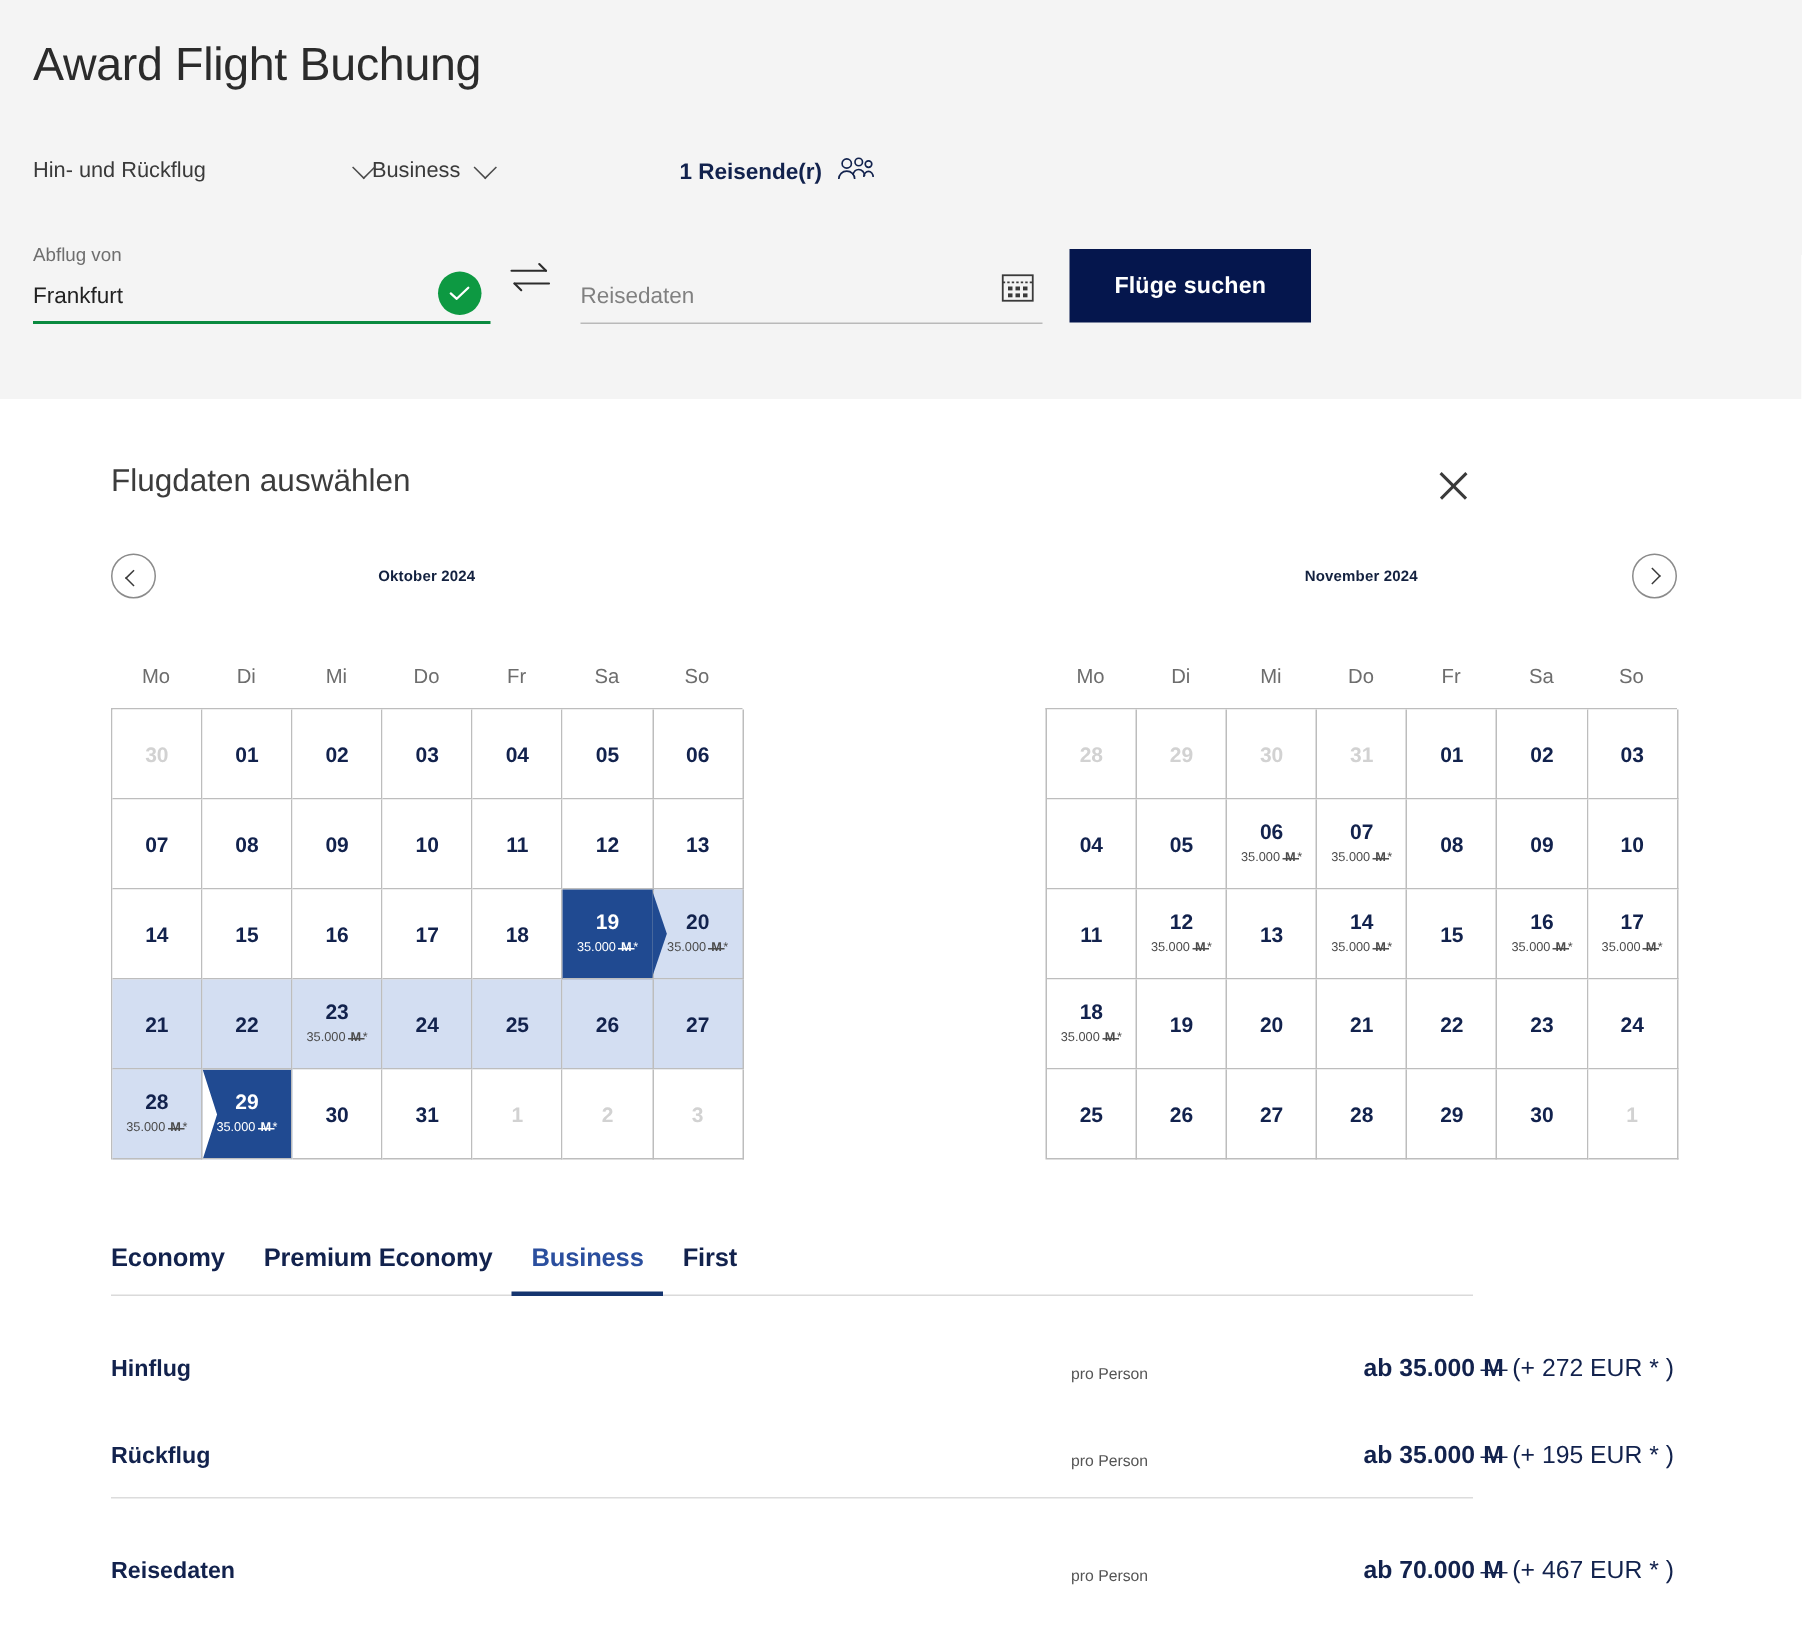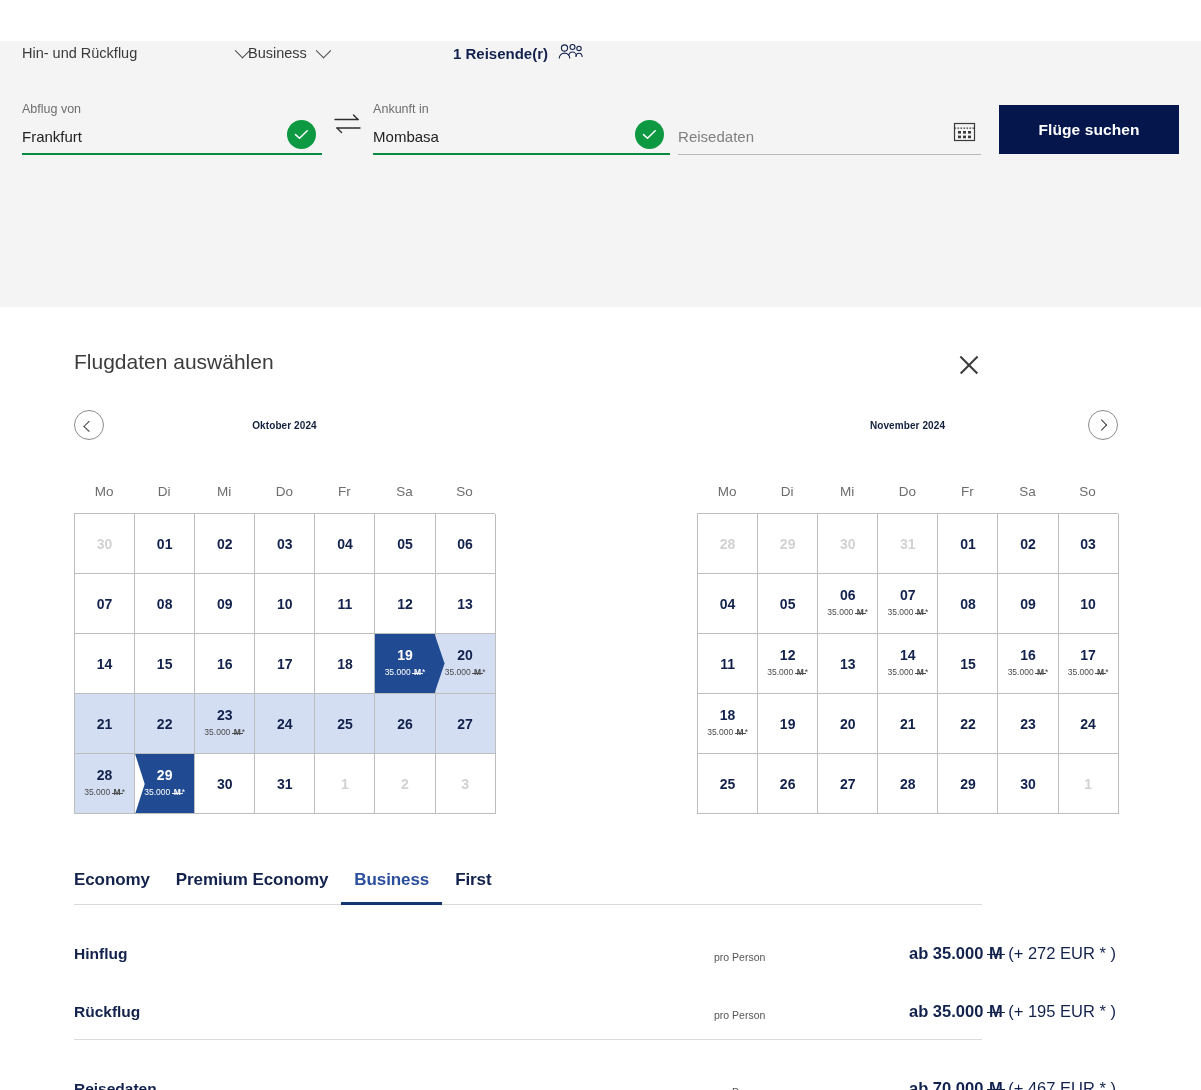--- a/index.html
+++ b/index.html
@@ -123,21 +123,21 @@
   .cal-icon {
     position: absolute;
     right: 4px;
     bottom: 7px;
     cursor: pointer;
   }
 
   .search-btn {
     margin-left: 18px;
     margin-bottom: 1px;
-    width: 183px;
+    width: 161px;
     height: 49px;
     background: #05164d;
     color: #fff;
     border: none;
     font-family: inherit;
     font-size: 15.5px;
     font-weight: 700;
     letter-spacing: 0.1px;
     cursor: pointer;
   }
@@ -375,20 +375,21 @@
     top: 52%;
     height: 1px;
     background: currentColor;
   }
 </style>
 </head>
 <body>
 
 <div class="search-panel">
 
+  <h1 class="page-title">Award Flight Buchung</h1>
 
   <div class="option-row">
 
     <div class="opt-select trip">
       <span>Hin- und Rückflug</span>
       <span class="chev-d"></span>
     </div>
 
     <div class="opt-select cabin">
       <span>Business</span>
@@ -431,30 +432,20 @@
           <g fill="none" stroke="#2c2c2c" stroke-width="1.4" stroke-linecap="round" stroke-linejoin="round">
             <path d="M2 6.5 H25"></path>
             <path d="M20.5 2 L25 6.5"></path>
             <path d="M27 15 H4"></path>
             <path d="M8.5 19.5 L4 15"></path>
           </g>
         </svg>
       </span>
     </div>
 
-    <div class="field f-to">
-      <div class="lbl">Ankunft in</div>
-      <div class="val">Mombasa</div>
-      <div class="check-badge">
-        <svg width="15" height="11" viewBox="0 0 15 11">
-          <path d="M1.5 5.6 L5.5 9.2 L13.2 1.8" fill="none" stroke="#ffffff" stroke-width="1.5" stroke-linecap="round" stroke-linejoin="round"></path>
-        </svg>
-      </div>
-      <div class="underline green"></div>
-    </div>
 
     <div class="field f-date">
       <div class="lbl" style="visibility:hidden">&nbsp;</div>
       <div class="val ph">Reisedaten</div>
       <div class="cal-icon">
         <svg width="25" height="25" viewBox="0 0 25 25">
           <rect x="2.5" y="4.5" width="20" height="17" fill="none" stroke="#3a3a3a" stroke-width="1.2"></rect>
           <path d="M2.5 9.2 H22.5" stroke="#3a3a3a" stroke-width="1.2" stroke-dasharray="1.6 1.4"></path>
           <g fill="#3a3a3a">
             <rect x="6" y="12" width="3" height="2.6"></rect>

